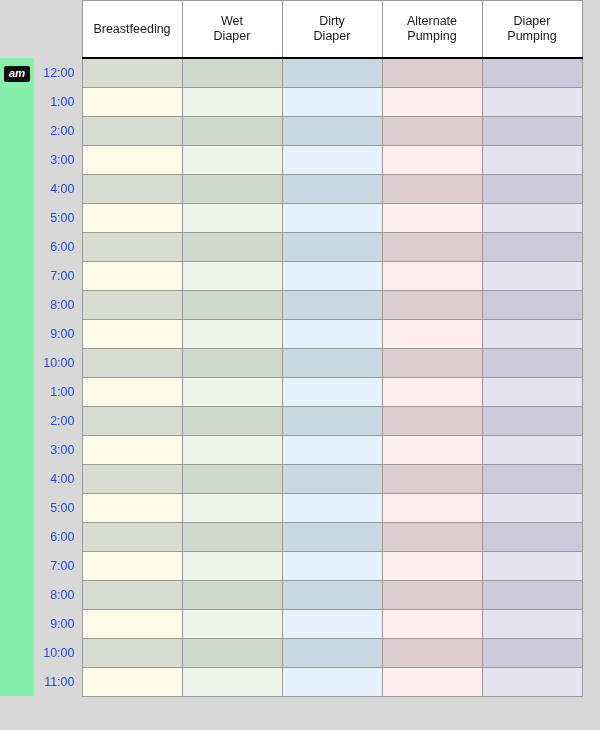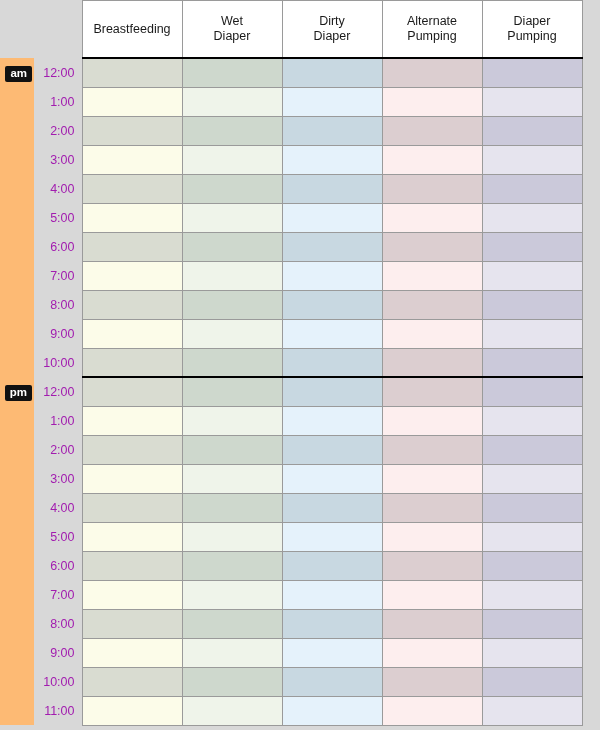--- a/index.html
+++ b/index.html
@@ -50,46 +50,47 @@
     height: 52px;
     line-height: 15px;
     padding: 2px 4px;
   }
   thead th.colhead .hl {
     display: block;
   }
 
   
   td.ampm {
-    background: #fdba74;
+    background: #86efac;
     border: none;
     padding: 0 2px 0 0;
     width: 32px;
-    text-align: right;
+    text-align: center;
     vertical-align: middle;
     height: 27px;
+    font-style: italic;
   }
   td.ampm .tag {
     display: inline-block;
     background: #111111;
     color: #ffffff;
     font-size: 11.5px;
     font-weight: bold;
     padding: 2px 5px 3px 5px;
     border-radius: 2px;
     line-height: 11px;
     margin-left: 2px;
   }
   td.time {
     background: #d8d8d8;
     border: none;
     text-align: right;
     padding-right: 7px;
     font-size: 12.5px;
-    color: #a21caf;
+    color: #1d4ed8;
     height: 27px;
     vertical-align: middle;
   }
   td.cell {
     border: 1px solid #9a9a9a;
     height: 27px;
     padding: 0;
   }
   tr.band-top td.cell {
     border-top: 2px solid #000000;
@@ -244,29 +245,20 @@
         </tr>
         <tr>
           <td class="ampm"></td>
           <td class="time">10:00</td>
           <td class="cell col0 dark"></td>
           <td class="cell col1 dark"></td>
           <td class="cell col2 dark"></td>
           <td class="cell col3 dark"></td>
           <td class="cell col4 dark"></td>
         </tr>
-        <tr class="band-top">
-          <td class="ampm"><span class="tag">pm</span></td>
-          <td class="time">12:00</td>
-          <td class="cell col0 dark"></td>
-          <td class="cell col1 dark"></td>
-          <td class="cell col2 dark"></td>
-          <td class="cell col3 dark"></td>
-          <td class="cell col4 dark"></td>
-        </tr>
         <tr>
           <td class="ampm"></td>
           <td class="time">1:00</td>
           <td class="cell col0 light"></td>
           <td class="cell col1 light"></td>
           <td class="cell col2 light"></td>
           <td class="cell col3 light"></td>
           <td class="cell col4 light"></td>
         </tr>
         <tr>

